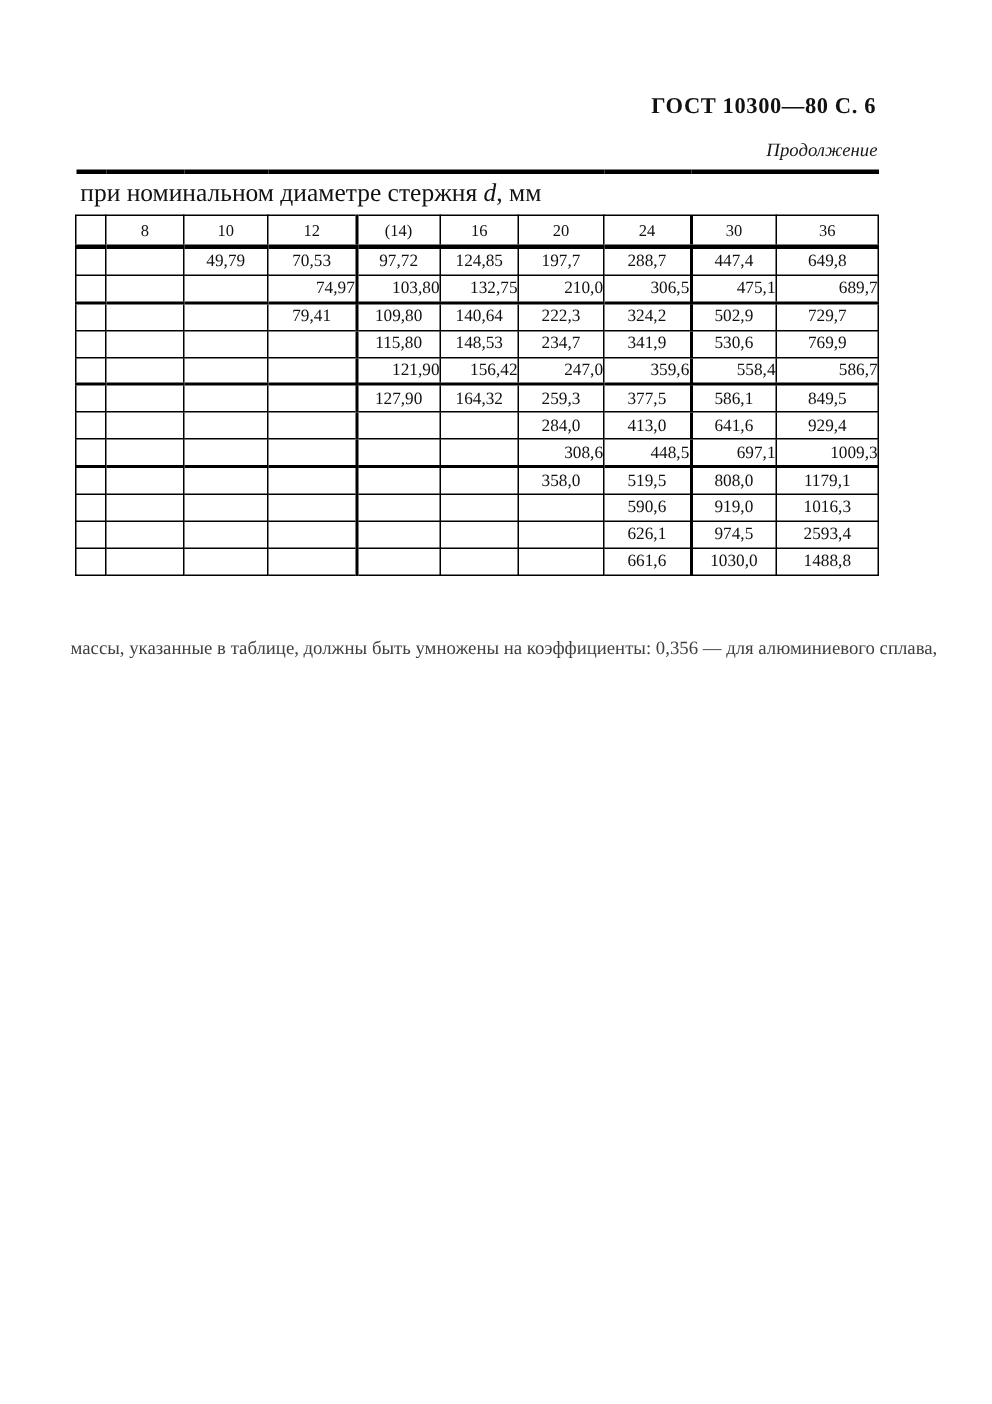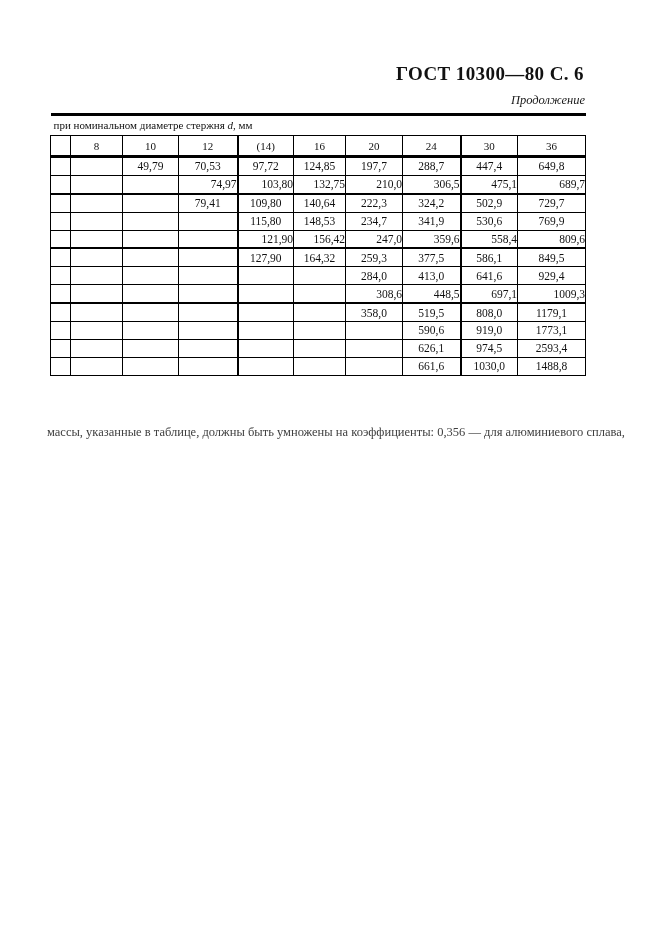--- a/index.html
+++ b/index.html
@@ -16,21 +16,21 @@
     color: #111111;
     overflow: hidden;
   }
   .doc-title {
     position: absolute;
     top: 63px;
     left: 0;
     width: 584px;
     text-align: right;
     font-weight: bold;
-    font-size: 19px;
+    font-size: 15px;
     letter-spacing: 0.4px;
     color: #111111;
   }
   .continuation {
     position: absolute;
     top: 93px;
     left: 0;
     width: 585px;
     text-align: right;
     font-style: italic;
@@ -43,21 +43,21 @@
     top: 113px;
     width: 535px;
     border-collapse: collapse;
     table-layout: fixed;
     border-top: 3.5px solid #000;
   }
   .caption-row td {
     border: none;
     border-bottom: 1.5px solid #000;
     text-align: left;
-    font-size: 11px;
+    font-size: 17px;
     padding: 3px 0 4px 3px;
     color: #111111;
     white-space: nowrap;
   }
   .caption-row i {
     font-style: italic;
   }
   .header-row th {
     border: 1px solid #000;
     border-bottom: 3px solid #000;
@@ -188,21 +188,21 @@
         <tr class="group-end">
           <td></td>
           <td></td>
           <td></td>
           <td class="thick-r"></td>
           <td>121,90</td>
           <td>156,42</td>
           <td>247,0</td>
           <td class="thick-r">359,6</td>
           <td>558,4</td>
-          <td>809,6</td>
+          <td>586,7</td>
         </tr>
         <tr>
           <td></td>
           <td></td>
           <td></td>
           <td class="thick-r"></td>
           <td>127,90</td>
           <td>164,32</td>
           <td>259,3</td>
           <td class="thick-r">377,5</td>
@@ -248,21 +248,21 @@
         <tr>
           <td></td>
           <td></td>
           <td></td>
           <td class="thick-r"></td>
           <td></td>
           <td></td>
           <td></td>
           <td class="thick-r">590,6</td>
           <td>919,0</td>
-          <td>1773,1</td>
+          <td>1016,3</td>
         </tr>
         <tr>
           <td></td>
           <td></td>
           <td></td>
           <td class="thick-r"></td>
           <td></td>
           <td></td>
           <td></td>
           <td class="thick-r">626,1</td>

